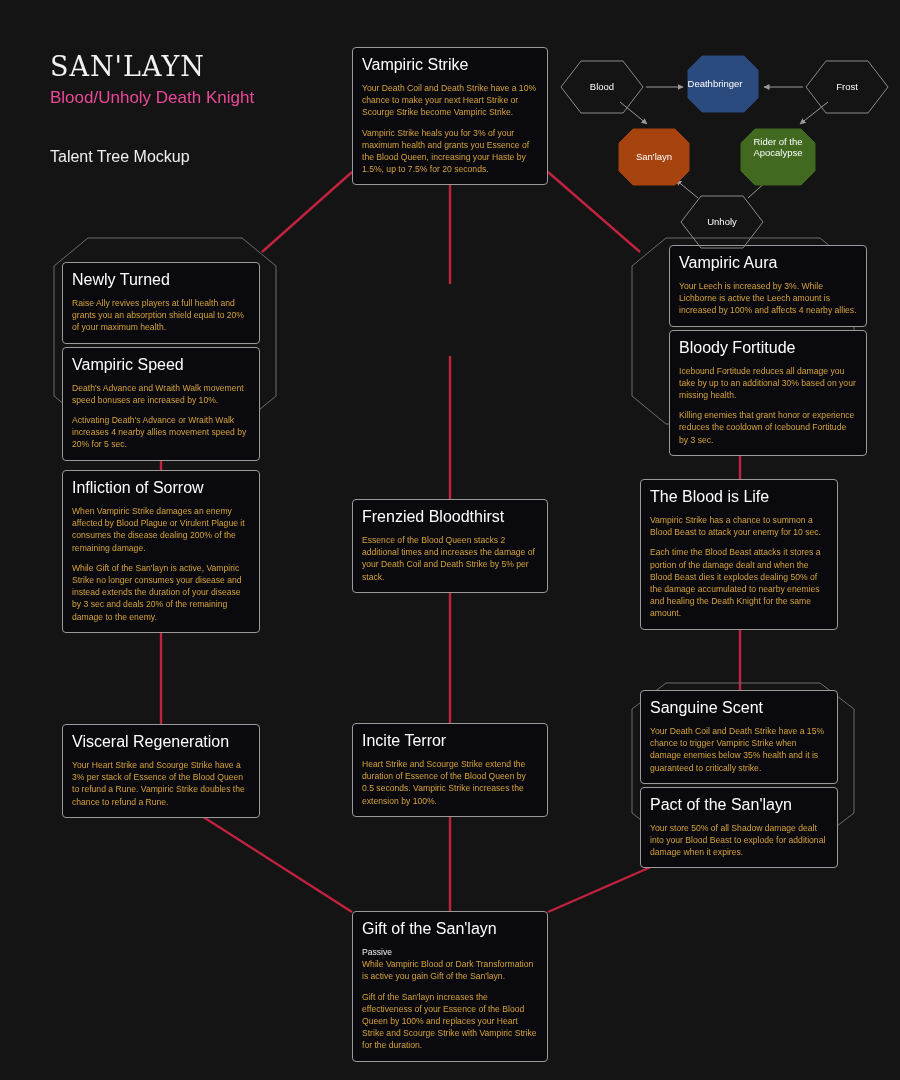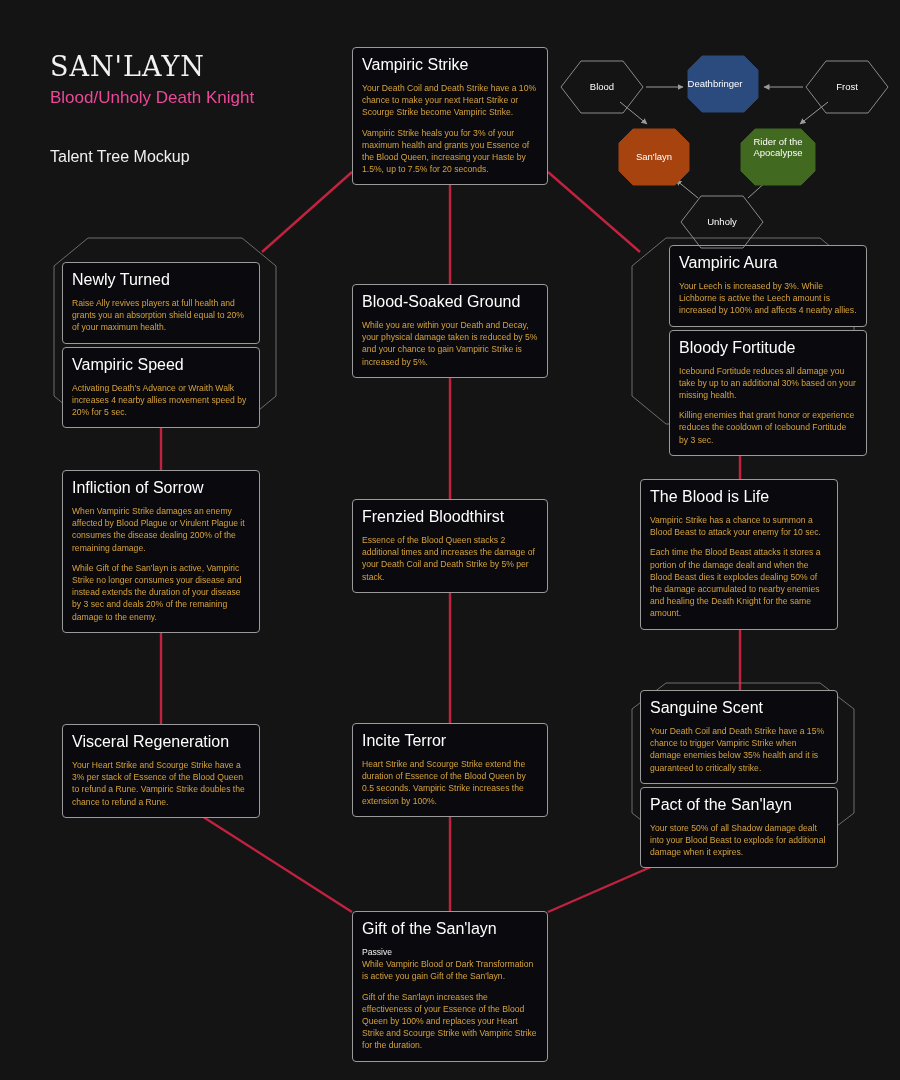--- a/index.html
+++ b/index.html
@@ -223,33 +223,26 @@
   <div class="node" style="left:62px; top:262px; width:198px;">
     <div class="card">
       <div class="card-title">Newly Turned</div>
       <div class="card-body">
           <p>Raise Ally revives players at full health and grants you an absorption shield equal to 20% of your maximum health.</p>
         </div>
     </div>
     <div class="card">
       <div class="card-title">Vampiric Speed</div>
       <div class="card-body">
+          <p>Death's Advance and Wraith Walk movement speed bonuses are increased by 10%.</p>
           <p>Activating Death's Advance or Wraith Walk increases 4 nearby allies movement speed by 20% for 5 sec.</p>
         </div>
     </div>
   </div>
 
-  <div class="node" style="left:352px; top:284px; width:196px;">
-    <div class="card">
-      <div class="card-title">Blood-Soaked Ground</div>
-      <div class="card-body">
-          <p>While you are within your Death and Decay, your physical damage taken is reduced by 5% and your chance to gain Vampiric Strike is increased by 5%.</p>
-        </div>
-    </div>
-  </div>
 
   <svg class="frame" style="left:630px; top:236px;" width="226" height="190" viewBox="0 0 226 190">
     <polygon points="36,2 190,2 224,30 224,160 190,188 36,188 2,160 2,30" fill="none" stroke="#6d6d6d" stroke-width="1"></polygon>
   </svg>
   <div class="node" style="left:640px; top:245px; width:198px;padding-left:29px;">
     <div class="card">
       <div class="card-title">Vampiric Aura</div>
       <div class="card-body">
           <p>Your Leech is increased by 3%. While Lichborne is active the Leech amount is increased by 100% and affects 4 nearby allies.</p>
         </div>

